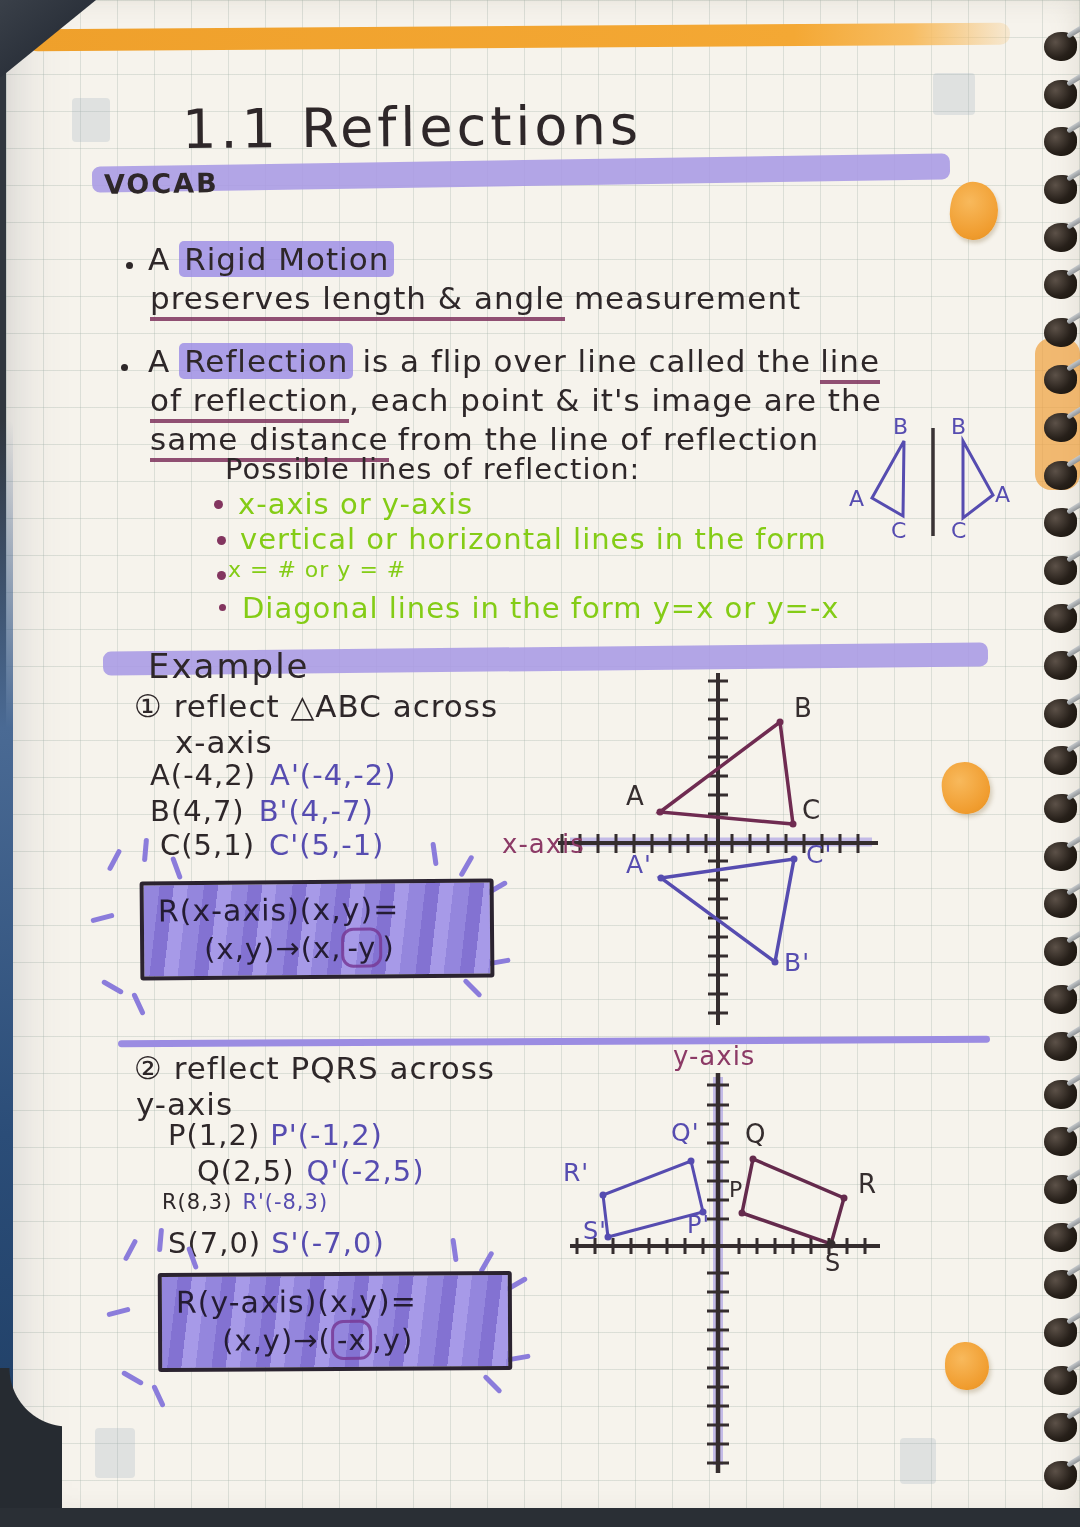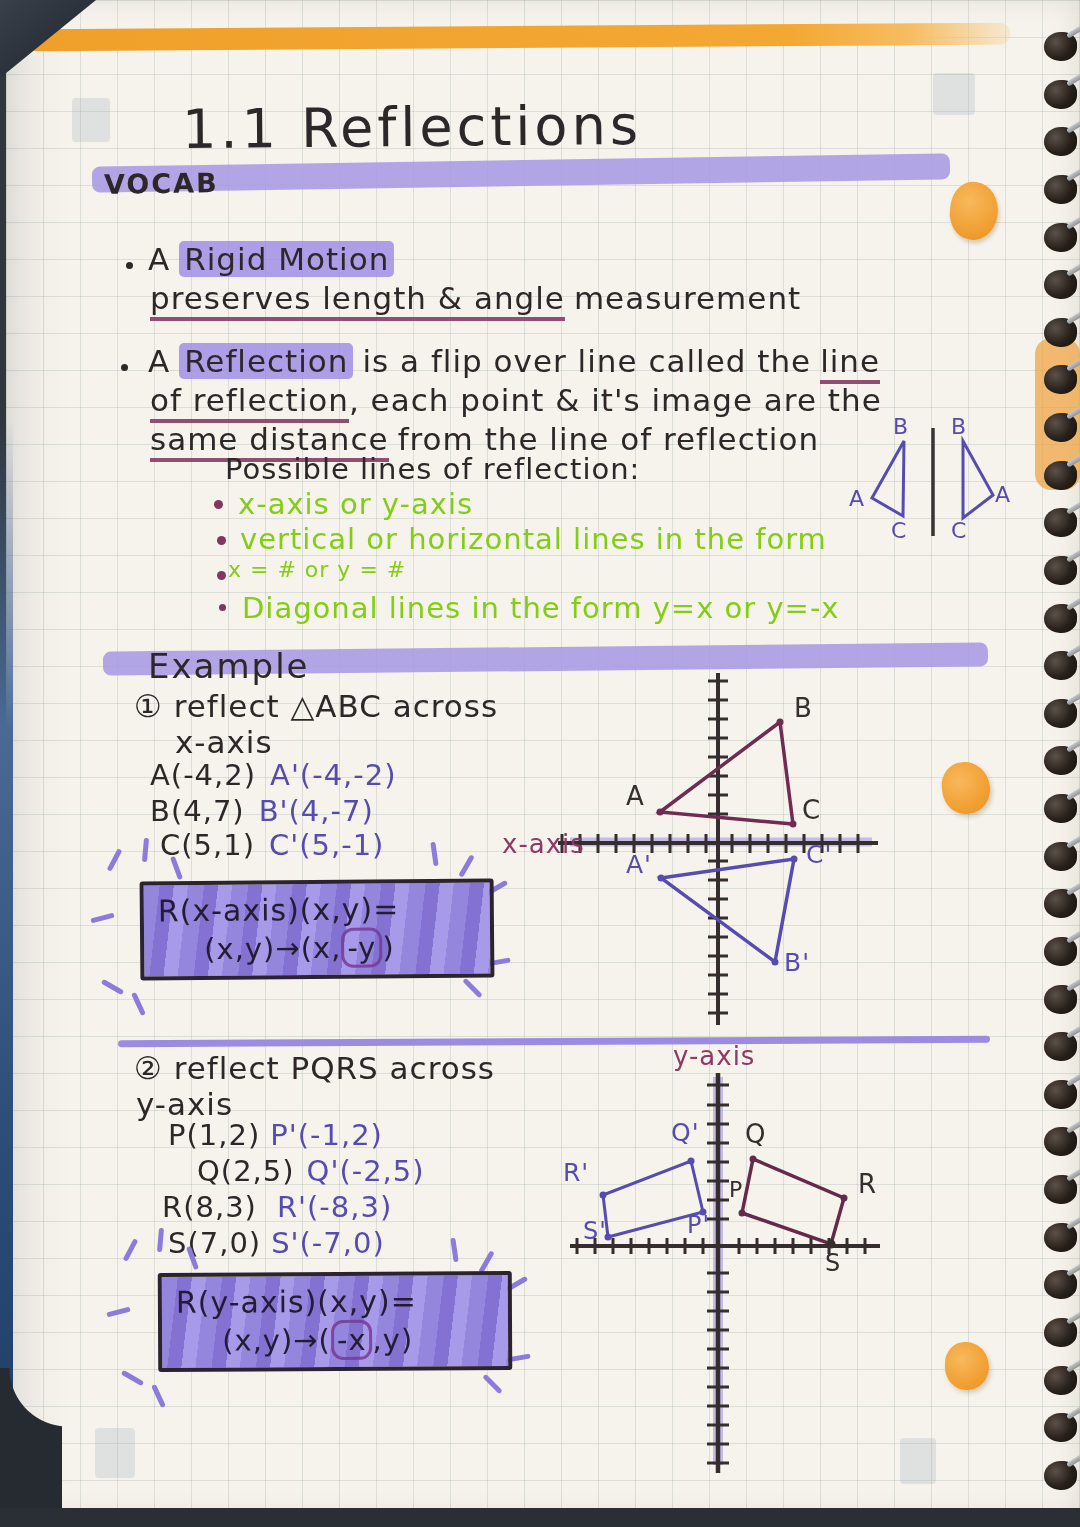--- a/index.html
+++ b/index.html
@@ -212,21 +212,21 @@
   <div class="hw" style="left:134px;top:1050px;font-size:31px;">② reflect PQRS across</div>
   <div class="hw" style="left:136px;top:1086px;font-size:31px;">y-axis</div>
   <div class="hw row" style="left:168px;top:1118px;font-size:29px;gap:10px;">
     <span>P(1,2)</span>
     <span class="blue">P'(-1,2)</span>
   </div>
   <div class="hw row" style="left:162px;top:1154px;font-size:29px;gap:12px;margin-left:35px;">
     <span>Q(2,5)</span>
     <span class="blue">Q'(-2,5)</span>
   </div>
-  <div class="hw row" style="left:162px;top:1190px;font-size:29px;gap:20px;align-items:flex-end;">
+  <div class="hw row" style="left:162px;top:1190px;font-size:21px;gap:10px;align-items:flex-end;">
     <span>R(8,3)</span>
     <span class="blue">R'(-8,3)</span>
   </div>
   <div class="hw row" style="left:168px;top:1226px;font-size:29px;gap:10px;">
     <span>S(7,0)</span>
     <span class="blue">S'(-7,0)</span>
   </div>
 
   <div class="sparkle" style="left:128px;top:1238px;transform:rotate(28deg);"></div>
   <div class="sparkle" style="left:158px;top:1228px;transform:rotate(5deg);"></div>

